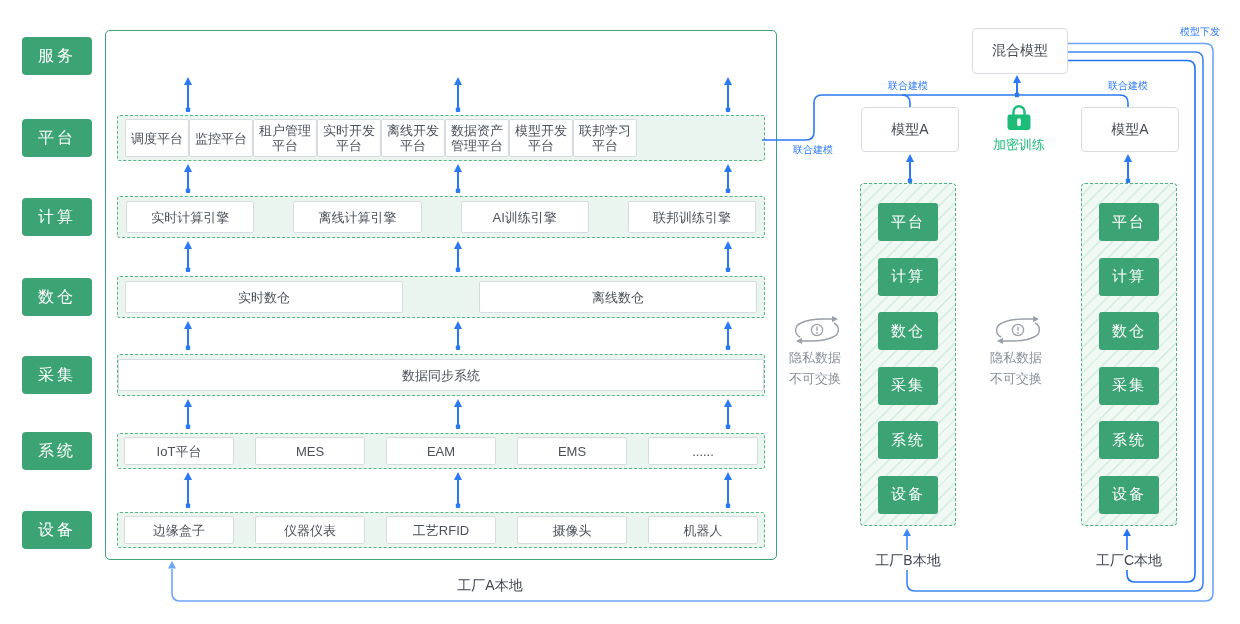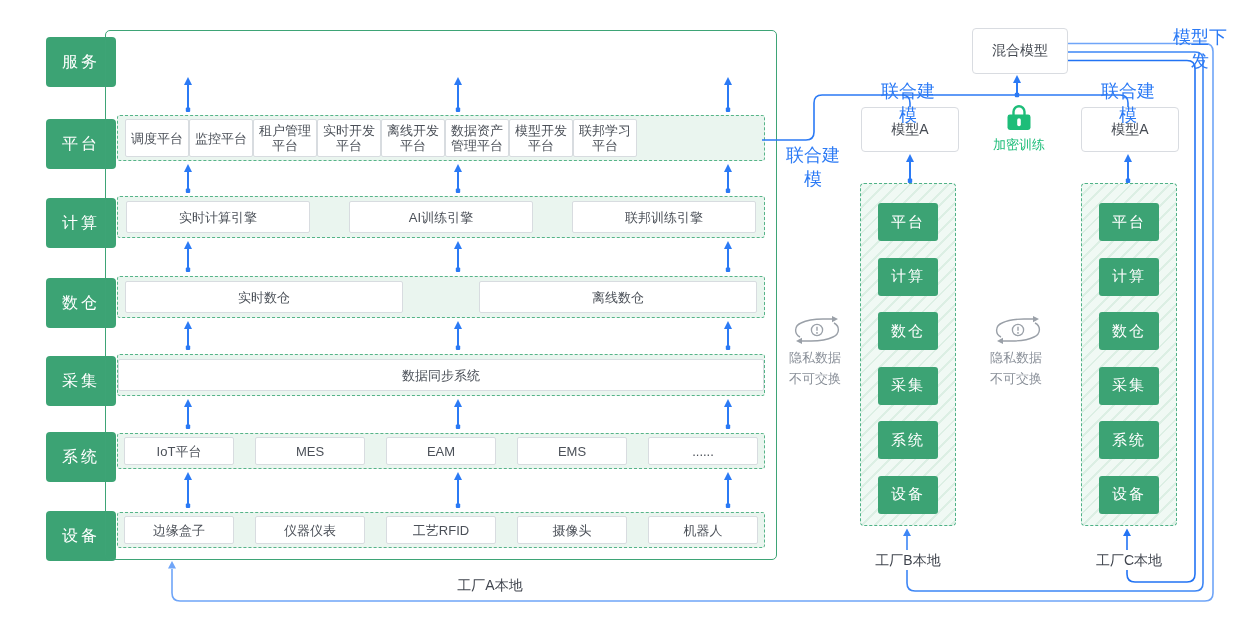--- a/index.html
+++ b/index.html
@@ -1,22 +1,22 @@
 <!DOCTYPE html>
 <html><head>
 <meta charset="utf-8">
 <style>
   html,body{margin:0;padding:0;background:#fff;}
   .canvas{position:relative;width:1240px;height:624px;background:#fff;overflow:hidden;
           font-family:"Liberation Sans","DejaVu Sans",sans-serif;}
 
   
-  .glabel{position:absolute;left:22px;width:70px;height:50px;background:#3CA374;color:#fff;
+  .glabel{position:absolute;left:22px;width:70px;height:38px;background:#3CA374;color:#fff;
           border-radius:4px;display:flex;align-items:center;justify-content:center;
-          font-size:16px;letter-spacing:3px;margin-left:24px;}
+          font-size:16px;letter-spacing:3px;}
 
   
   .factoryA{position:absolute;left:105px;top:30px;width:672px;height:530px;
             border:1px solid #3EA476;border-radius:5px;box-sizing:border-box;}
   .row{position:absolute;left:11px;width:648px;border:1px dashed #56B488;background:#EAF5EF;
        border-radius:3px;display:flex;align-items:center;box-sizing:border-box;}
   .box{background:#fff;border:1px solid #D8DCE0;border-radius:2px;display:flex;align-items:center;
        justify-content:center;text-align:center;color:#4B5058;font-size:13px;line-height:15px;box-sizing:border-box;}
   .r1{top:7px;height:36px;padding:0 7px;gap:26px;}        .r1 .box{flex:1;height:28px;}
   .r2{top:84px;height:46px;padding:0 7px;justify-content:flex-start;} .r2 .box{width:64px;height:38px;padding:0 2px;}
@@ -30,21 +30,21 @@
   .modelbox{position:absolute;background:#fff;border:1px solid #D9DCE1;border-radius:4px;
             display:flex;align-items:center;justify-content:center;font-size:14px;color:#454A52;z-index:10;}
 
   
   .stack{position:absolute;top:183px;width:96px;height:343px;border:1px dashed #4FB287;border-radius:4px;
          box-sizing:border-box;display:flex;flex-direction:column;align-items:center;gap:16.5px;padding-top:19px;
          background:repeating-linear-gradient(135deg,#F0F9F4 0 7px,#DCEFE4 7px 9px);}
   .stackbox{width:60px;height:38px;min-height:38px;background:#3CA374;color:#fff;border-radius:3px;
             display:flex;align-items:center;justify-content:center;font-size:15px;letter-spacing:2px;}
 
-  .bluelabel{position:absolute;color:#2B7AF5;font-size:18px;text-align:center;z-index:12;}
+  .bluelabel{position:absolute;color:#2B7AF5;font-size:10px;text-align:center;z-index:12;}
   .factorylabel{position:absolute;color:#40454E;font-size:14px;text-align:center;background:#fff;
                 height:20px;line-height:20px;z-index:12;}
   .privacy-note{position:absolute;width:70px;color:#8A9099;font-size:13px;line-height:21px;text-align:center;}
   .icon{position:absolute;z-index:11;}
   .greenlabel{position:absolute;color:#1DBD79;font-size:13px;text-align:center;z-index:11;}
   svg.links{position:absolute;left:0;top:0;z-index:5;pointer-events:none;}
 </style>
 </head>
 <body>
 
@@ -64,20 +64,21 @@
       <div class="box">监控平台</div>
       <div class="box">租户管理平台</div>
       <div class="box">实时开发平台</div>
       <div class="box">离线开发平台</div>
       <div class="box">数据资产管理平台</div>
       <div class="box">模型开发平台</div>
       <div class="box">联邦学习平台</div>
     </div>
     <div class="row r3">
       <div class="box">实时计算引擎</div>
+      <div class="box">离线计算引擎</div>
       <div class="box">AI训练引擎</div>
       <div class="box">联邦训练引擎</div>
     </div>
     <div class="row r4">
       <div class="box">实时数仓</div>
       <div class="box">离线数仓</div>
     </div>
     <div class="row r5">
       <div class="box">数据同步系统</div>
     </div>

